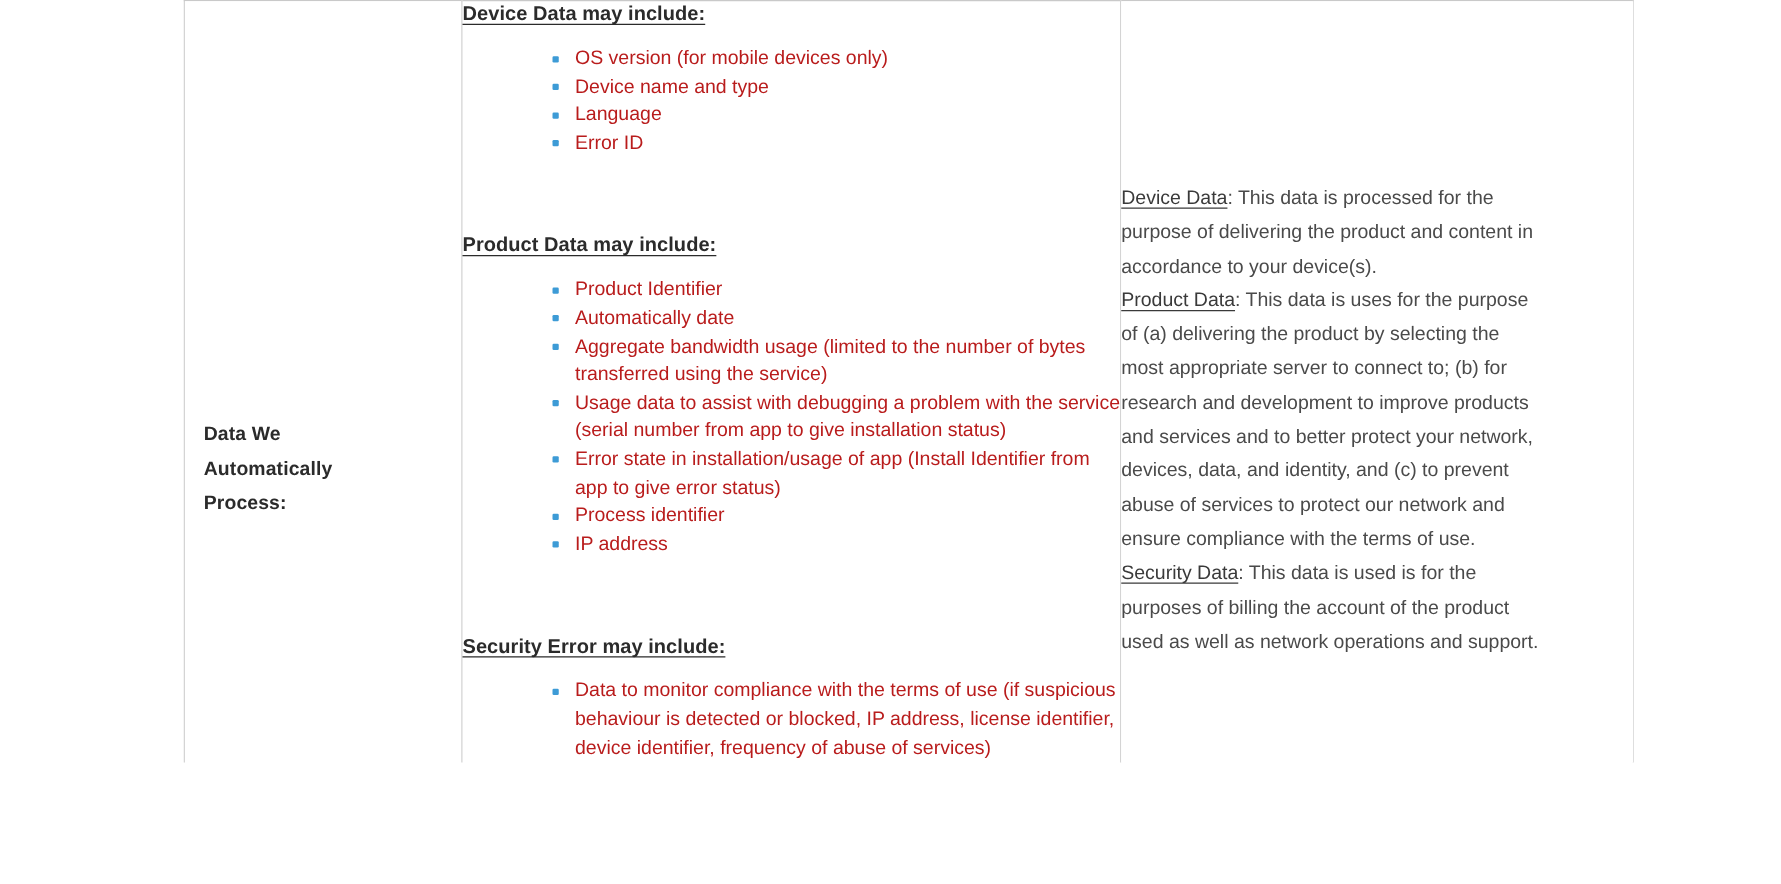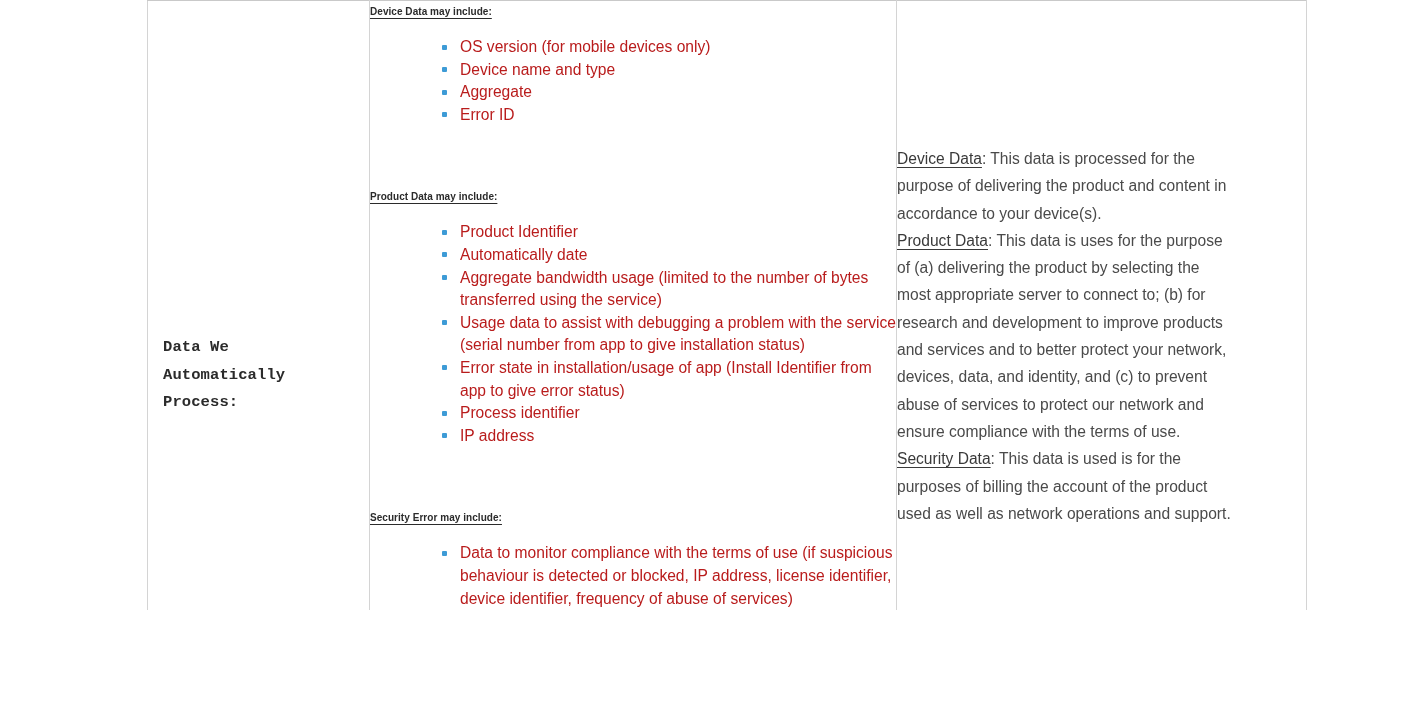--- a/index.html
+++ b/index.html
@@ -41,40 +41,39 @@
   }
 
   .col-label   { width: 222px; }
   .col-types   { width: 527px; }
   .col-purpose { width: 410px; }
 
   
   .cell-label {
     padding: 0 0 0 15px;
     position: relative;
-    font-family: Liberation Mono, monospace;
   }
   .label-text {
     position: absolute;
     top: 333px;
     left: 15px;
     font-size: 15.5px;
     font-weight: bold;
     color: #2b2b2b;
     line-height: 27.5px;
     width: 150px;
     letter-spacing: .1px;
   }
 
   
   .cell-types {
     padding: 16px 20px 10px 18px;
   }
   .section-heading {
-    font-size: 10px;
+    font-size: 16px;
     font-weight: bold;
     color: #2b2b2b;
     text-decoration: underline;
     text-underline-offset: 3px;
     margin: 0;
     letter-spacing: .05px;
     line-height: 22px;
   }
   .heading-gap-top { margin-top: 60px; }
 
@@ -144,21 +143,21 @@
             <span>Process:</span>
           </div>
         </td>
 
         <td class="cell-types">
 
           <p class="section-heading">Device Data may include:</p>
           <ul class="bullets">
             <li>OS version (for mobile devices only)</li>
             <li>Device name and type</li>
-            <li>Aggregate</li>
+            <li>Language</li>
             <li>Error ID</li>
           </ul>
 
           <p class="section-heading heading-gap-top">Product Data may include:</p>
           <ul class="bullets">
             <li>Product Identifier</li>
             <li>Automatically date</li>
             <li>Aggregate bandwidth usage (limited to the number of bytes transferred using the service)</li>
             <li>Usage data to assist with debugging a problem with the service (serial number from app to give installation status)</li>
             <li>Error state in installation/usage of app (Install Identifier from app to give error status)</li>

